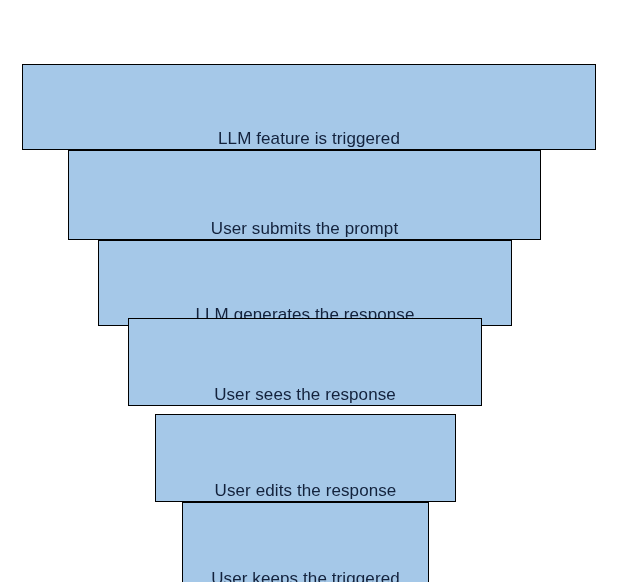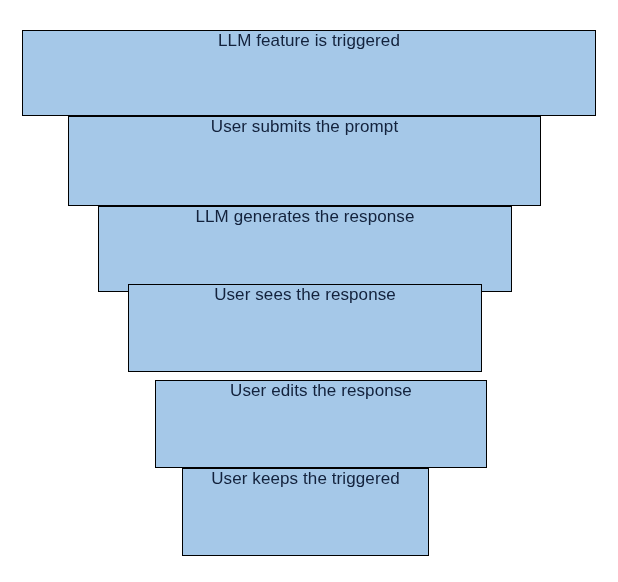--- a/index.html
+++ b/index.html
@@ -19,23 +19,24 @@
     width: 618px;
     height: 582px;
     background: #ffffff;
   }
   .funnel-stage {
     position: absolute;
     box-sizing: border-box;
     background: #a5c8e8;
     border: 1.5px solid #000000;
     display: flex;
-    align-items: flex-start;
+    align-items: flex-end;
     justify-content: center;
     overflow: hidden;
+    margin-top: 34px;
   }
   .funnel-stage-label {
     font-family: "Liberation Sans", sans-serif;
     font-size: 17px;
     line-height: 1.2;
     color: #13223c;
     text-align: center;
     white-space: nowrap;
     letter-spacing: 0.1px;
     user-select: none;
@@ -62,21 +63,21 @@
   </div>
 
   <div class="funnel-stage stage-3" style="left: 98px; top: 206px; width: 414px; height: 86px; background: rgb(165, 200, 232); border-color: rgb(0, 0, 0);">
     <span class="funnel-stage-label" style="color: rgb(19, 34, 60);">LLM generates the response</span>
   </div>
 
   <div class="funnel-stage stage-4" style="left: 128px; top: 284px; width: 354px; height: 88px; background: rgb(165, 200, 232); border-color: rgb(0, 0, 0);">
     <span class="funnel-stage-label" style="color: rgb(19, 34, 60);">User sees the response</span>
   </div>
 
-  <div class="funnel-stage stage-5" style="left: 155px; top: 380px; width: 332px; height: 88px; background: rgb(165, 200, 232); border-color: rgb(0, 0, 0);">
+  <div class="funnel-stage stage-5" style="left: 155px; top: 380px; width: 301px; height: 88px; background: rgb(165, 200, 232); border-color: rgb(0, 0, 0);">
     <span class="funnel-stage-label" style="color: rgb(19, 34, 60);">User edits the response</span>
   </div>
 
   <div class="funnel-stage stage-6" style="left: 182px; top: 468px; width: 247px; height: 88px; background: rgb(165, 200, 232); border-color: rgb(0, 0, 0);">
     <span class="funnel-stage-label" style="color: rgb(19, 34, 60);">User keeps the triggered</span>
   </div>
 
 </div>
 
 </body></html>

